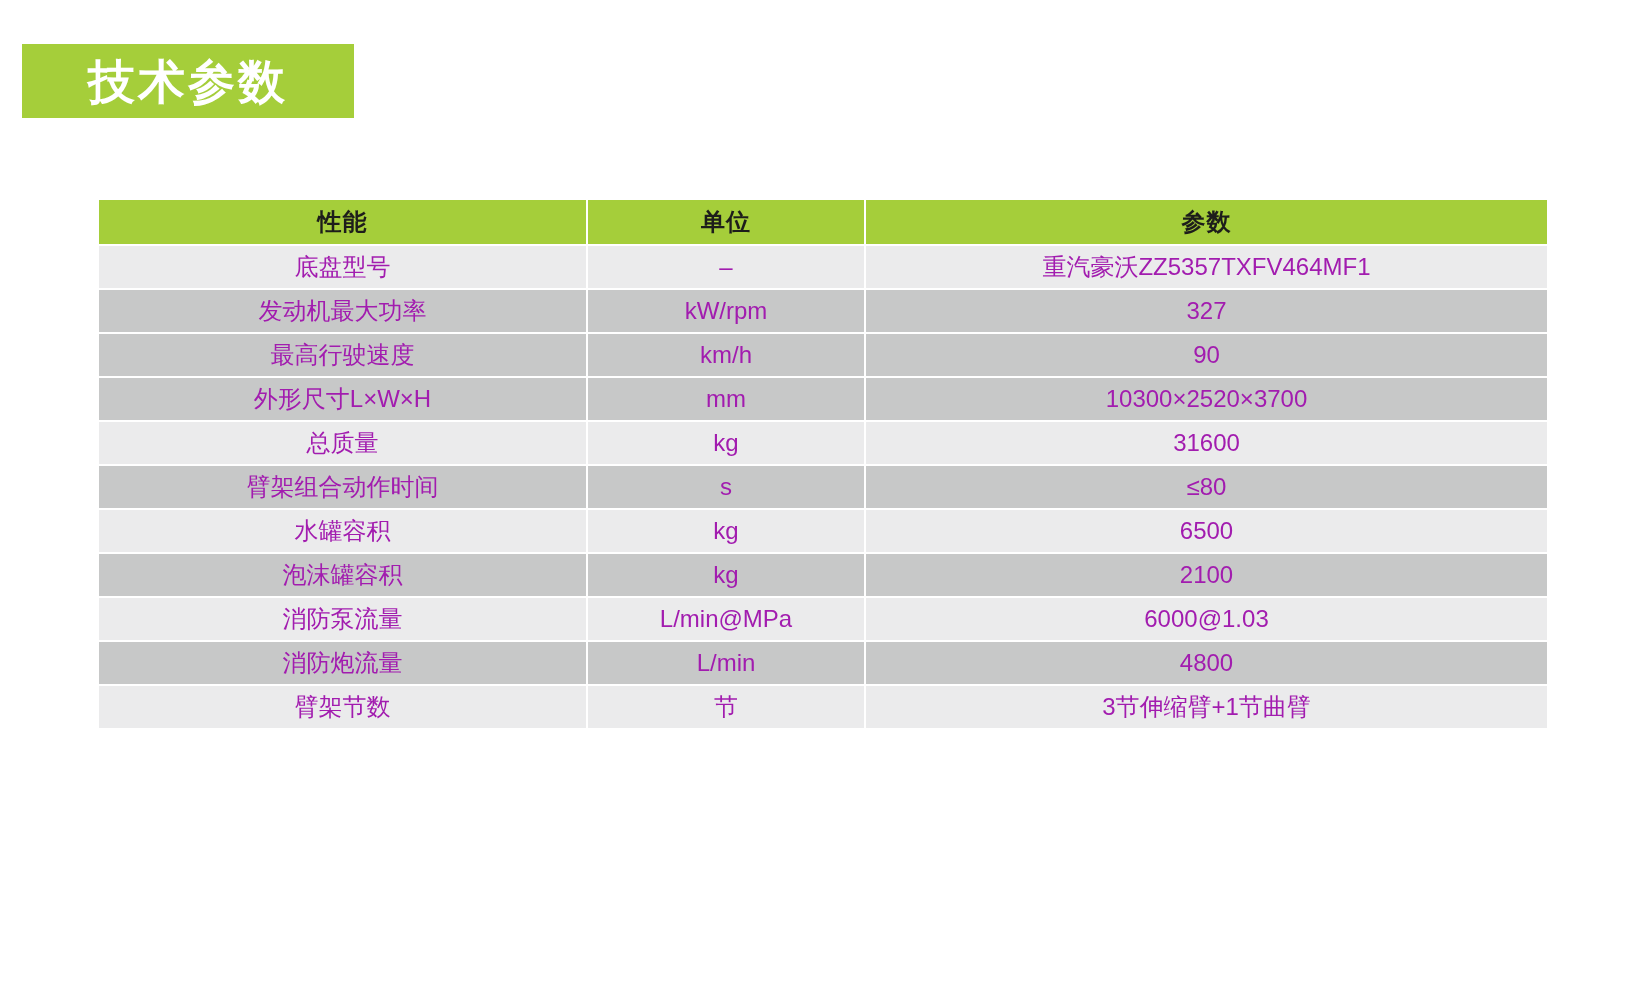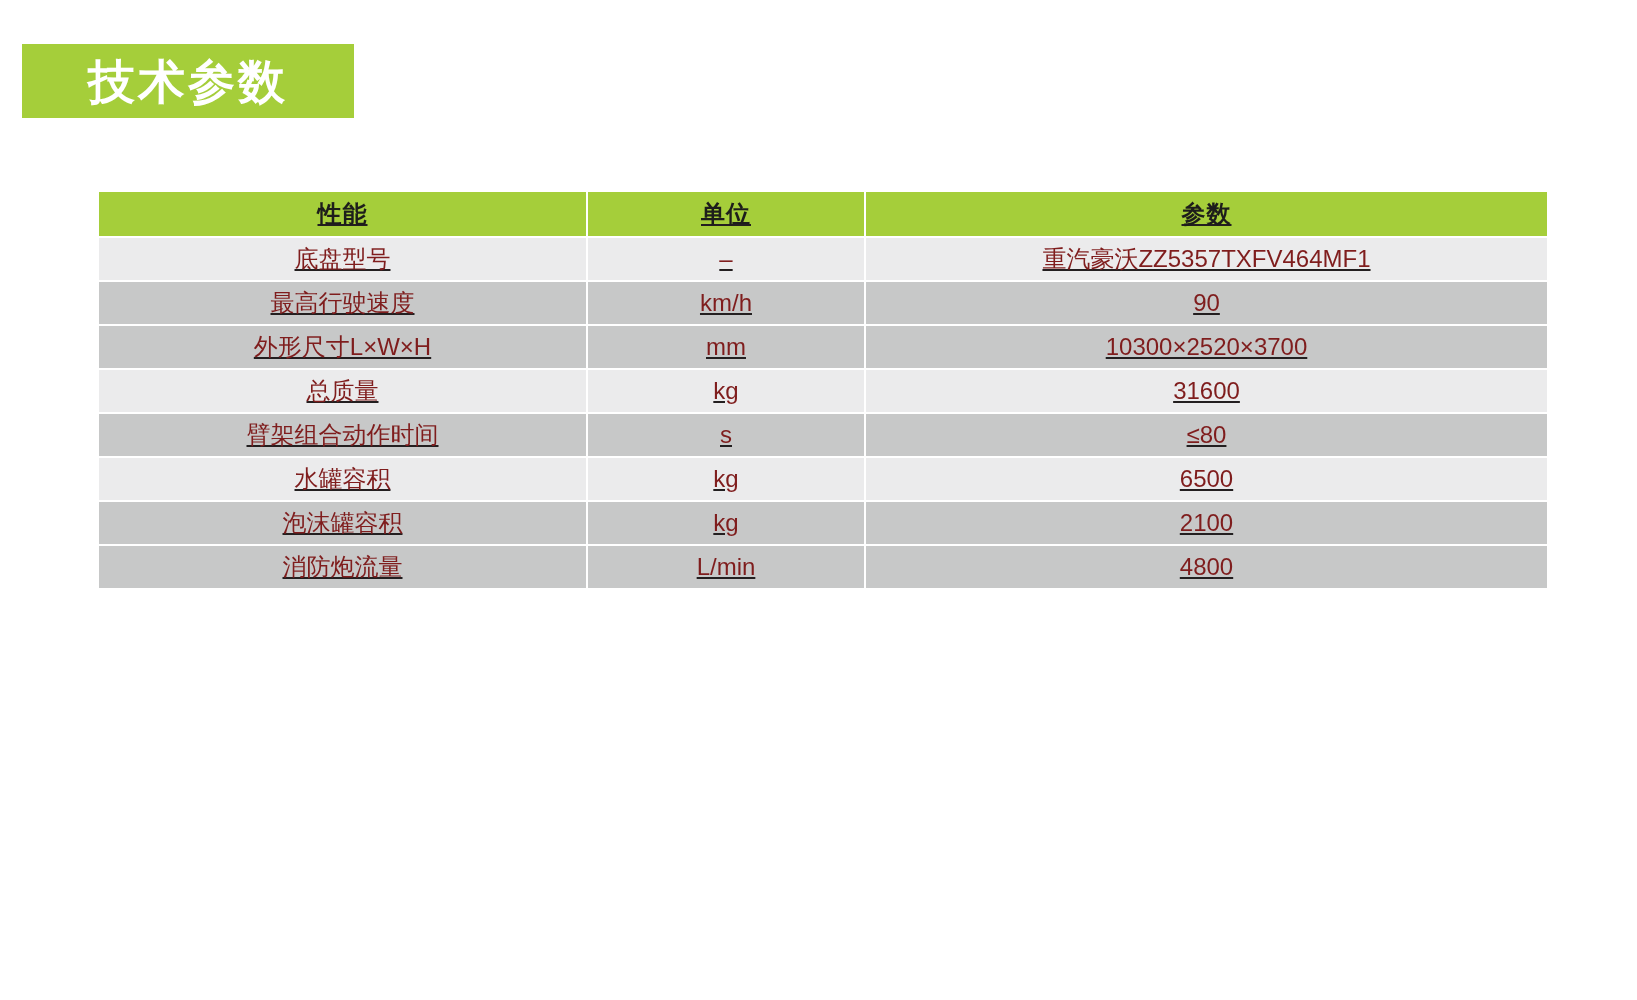--- a/index.html
+++ b/index.html
@@ -38,23 +38,22 @@
     font-size: 47px;
     font-weight: bold;
     letter-spacing: 3px;
     line-height: 1;
   }
 
   
   .spec-table-wrap {
     position: absolute;
     left: 97px;
-    top: 190px;
+    top: 198px;
     width: 1448px;
-    text-decoration: underline;
   }
 
   .spec-table {
     width: 100%;
     border-collapse: separate;
     border-spacing: 2px 2px;
     table-layout: fixed;
   }
 
   .spec-table col.col-perf  { width: 487px; }
@@ -70,21 +69,21 @@
     text-align: center;
     letter-spacing: 1px;
     padding: 0;
   }
 
   .spec-table td {
     height: 42px;
     text-align: center;
     font-size: 24px;
     font-weight: normal;
-    color: #7f1d1d;
+    color: #a21caf;
     padding: 0 6px;
     white-space: nowrap;
     overflow: hidden;
     text-overflow: ellipsis;
   }
 
   tr.row-odd  td { background: #ebebec; }
   tr.row-even td { background: #c7c8c8; }
 </style>
 </head>
@@ -110,20 +109,25 @@
           <th>参数</th>
         </tr>
       </thead>
       <tbody id="table-body">
           <tr class="row-odd">
             <td>底盘型号</td>
             <td>–</td>
             <td>重汽豪沃ZZ5357TXFV464MF1</td>
           </tr>
           <tr class="row-even">
+            <td>发动机最大功率</td>
+            <td>kW/rpm</td>
+            <td>327</td>
+          </tr>
+          <tr class="row-even">
             <td>最高行驶速度</td>
             <td>km/h</td>
             <td>90</td>
           </tr>
           <tr class="row-even">
             <td>外形尺寸L×W×H</td>
             <td>mm</td>
             <td>10300×2520×3700</td>
           </tr>
           <tr class="row-odd">
@@ -139,22 +143,32 @@
           <tr class="row-odd">
             <td>水罐容积</td>
             <td>kg</td>
             <td>6500</td>
           </tr>
           <tr class="row-even">
             <td>泡沫罐容积</td>
             <td>kg</td>
             <td>2100</td>
           </tr>
+          <tr class="row-odd">
+            <td>消防泵流量</td>
+            <td>L/min@MPa</td>
+            <td>6000@1.03</td>
+          </tr>
           <tr class="row-even">
             <td>消防炮流量</td>
             <td>L/min</td>
             <td>4800</td>
+          </tr>
+          <tr class="row-odd">
+            <td>臂架节数</td>
+            <td>节</td>
+            <td>3节伸缩臂+1节曲臂</td>
           </tr>
         </tbody>
     </table>
   </div>
 
 </div>
 
 </body></html>

